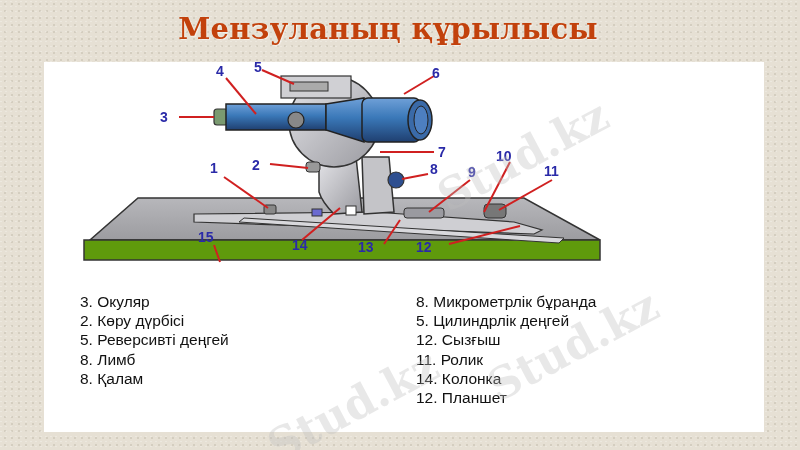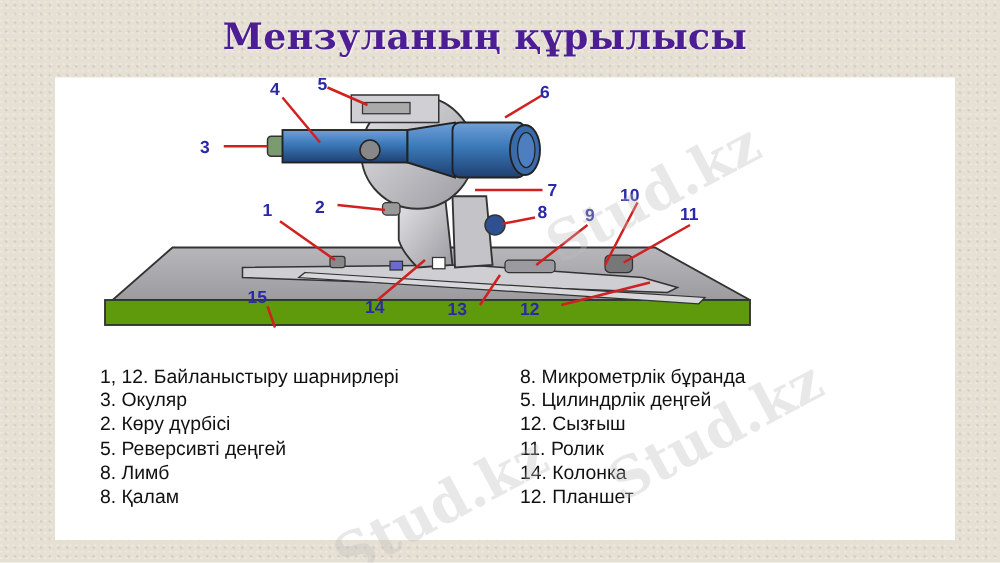--- a/index.html
+++ b/index.html
@@ -8,21 +8,21 @@
     background: #e6e0d4;
     background-image:
       radial-gradient(circle at 20% 30%, rgba(255,255,255,0.25) 0 1px, transparent 1px),
       radial-gradient(circle at 70% 60%, rgba(160,150,130,0.25) 0 1px, transparent 1px);
     background-size: 5px 5px, 7px 7px;
     font-family: "Liberation Sans", sans-serif;
   }
   .title {
     position: absolute; left: 0; top: 12px; width: 776px; text-align: center;
     font-family: "DejaVu Serif", "Liberation Serif", serif;
-    font-weight: bold; font-size: 29px; color: #4c1d95;
+    font-weight: bold; font-size: 29px; color: #c2410c;
     text-shadow: 1px 1px 1px rgba(255,255,255,0.6);
     letter-spacing: 0.3px;
   }
   .panel {
     position: absolute; left: 44px; top: 62px; width: 720px; height: 370px;
     background: #ffffff;
   }
   .diagram { position: absolute; left: 0; top: 0; width: 720px; height: 220px; }
   .legend {
     position: absolute; top: 230px; font-size: 15.5px; line-height: 19.2px; color: #111;
@@ -131,21 +131,20 @@
       <text x="452" y="99">10</text>
       <text x="500" y="114">11</text>
       <text x="372" y="190">12</text>
       <text x="314" y="190">13</text>
       <text x="248" y="188">14</text>
       <text x="154" y="180">15</text>
     </g>
   </svg>
 
   <div class="legend left">
-    <div>1, 12. Байланыстыру шарнирлері</div>
     <div>3. Окуляр</div>
     <div>2. Көру дүрбісі</div>
     <div>5. Реверсивті деңгей</div>
     <div>8. Лимб</div>
     <div>8. Қалам</div>
   </div>
 
   <div class="legend right">
     <div>8. Микрометрлік бұранда</div>
     <div>5. Цилиндрлік деңгей</div>

